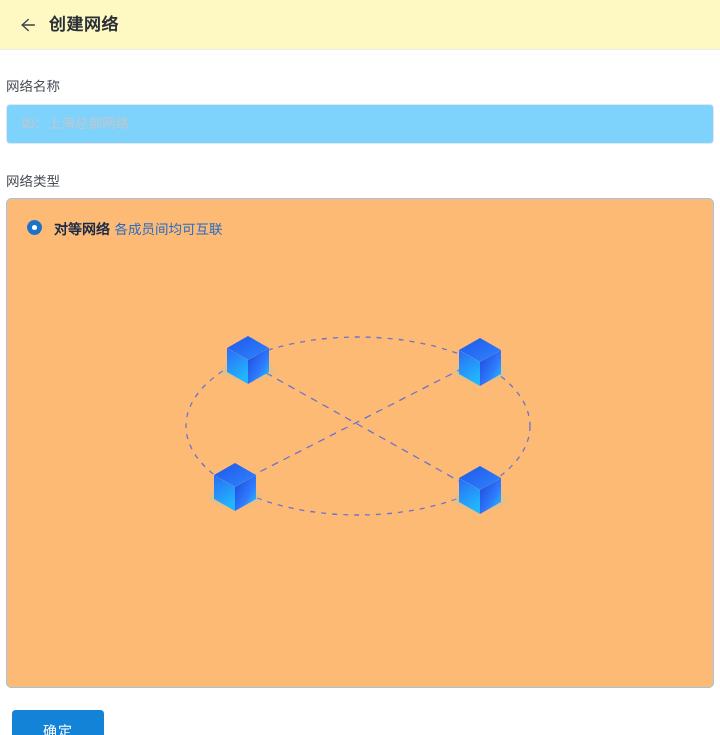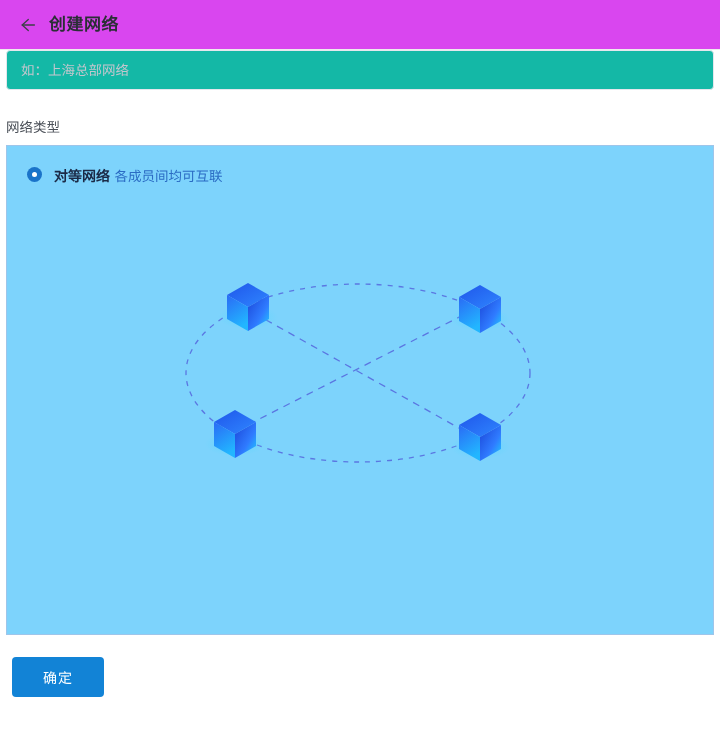--- a/index.html
+++ b/index.html
@@ -18,21 +18,21 @@
   }
 
   
   .header {
     height: 50px;
     box-sizing: border-box;
     display: flex;
     align-items: center;
     padding: 0 14px;
     border-bottom: 1px solid #ececec;
-    background: #d946ef;
+    background: #fef9c3;
   }
   .back-arrow {
     width: 26px;
     height: 26px;
     display: flex;
     align-items: center;
     justify-content: center;
     cursor: pointer;
     color: #303133;
     flex: 0 0 auto;
@@ -63,38 +63,38 @@
   .text-input {
     width: 708px;
     height: 40px;
     box-sizing: border-box;
     border: 1px solid #e4e7ed;
     border-radius: 4px;
     padding: 0 14px;
     font-size: 13.5px;
     font-family: "Liberation Sans", "DejaVu Sans", sans-serif;
     color: #303133;
-    background: #14b8a6;
+    background: #7dd3fc;
     outline: none;
   }
   .text-input::placeholder {
     color: #c3c6cd;
   }
 
   .label-type { margin-top: 31px; }
 
   
   .type-card {
     position: relative;
     width: 708px;
     height: 490px;
     box-sizing: border-box;
     border: 1px solid #9ec5ea;
-    border-radius: 0;
-    background: #7dd3fc;
+    border-radius: 5px;
+    background: #fdba74;
     margin-top: 9px;
     overflow: hidden;
   }
 
   .card-head {
     display: flex;
     align-items: flex-start;
     padding: 18px 20px 0 20px;
     box-sizing: border-box;
   }
@@ -199,20 +199,21 @@
     <svg width="20" height="20" viewBox="0 0 20 20" aria-hidden="true">
       <path d="M11.3 4.4 L5.2 10 L11.3 15.6" fill="none" stroke="#3c4048" stroke-width="1.3" stroke-linecap="round" stroke-linejoin="round"></path>
       <line x1="5.2" y1="10" x2="17.4" y2="10" stroke="#3c4048" stroke-width="1.3" stroke-linecap="round"></line>
     </svg>
   </div>
   <div class="page-title">创建网络</div>
 </div>
 
 <div class="content">
 
+  <div class="field-label">网络名称</div>
 
   <input class="text-input" type="text" placeholder="如：上海总部网络" style="">
 
   <div class="field-label label-type">网络类型</div>
 
   <div class="type-card">
 
     <div class="card-head">
       <div class="radio-wrap">
         <span class="radio-dot"></span>

